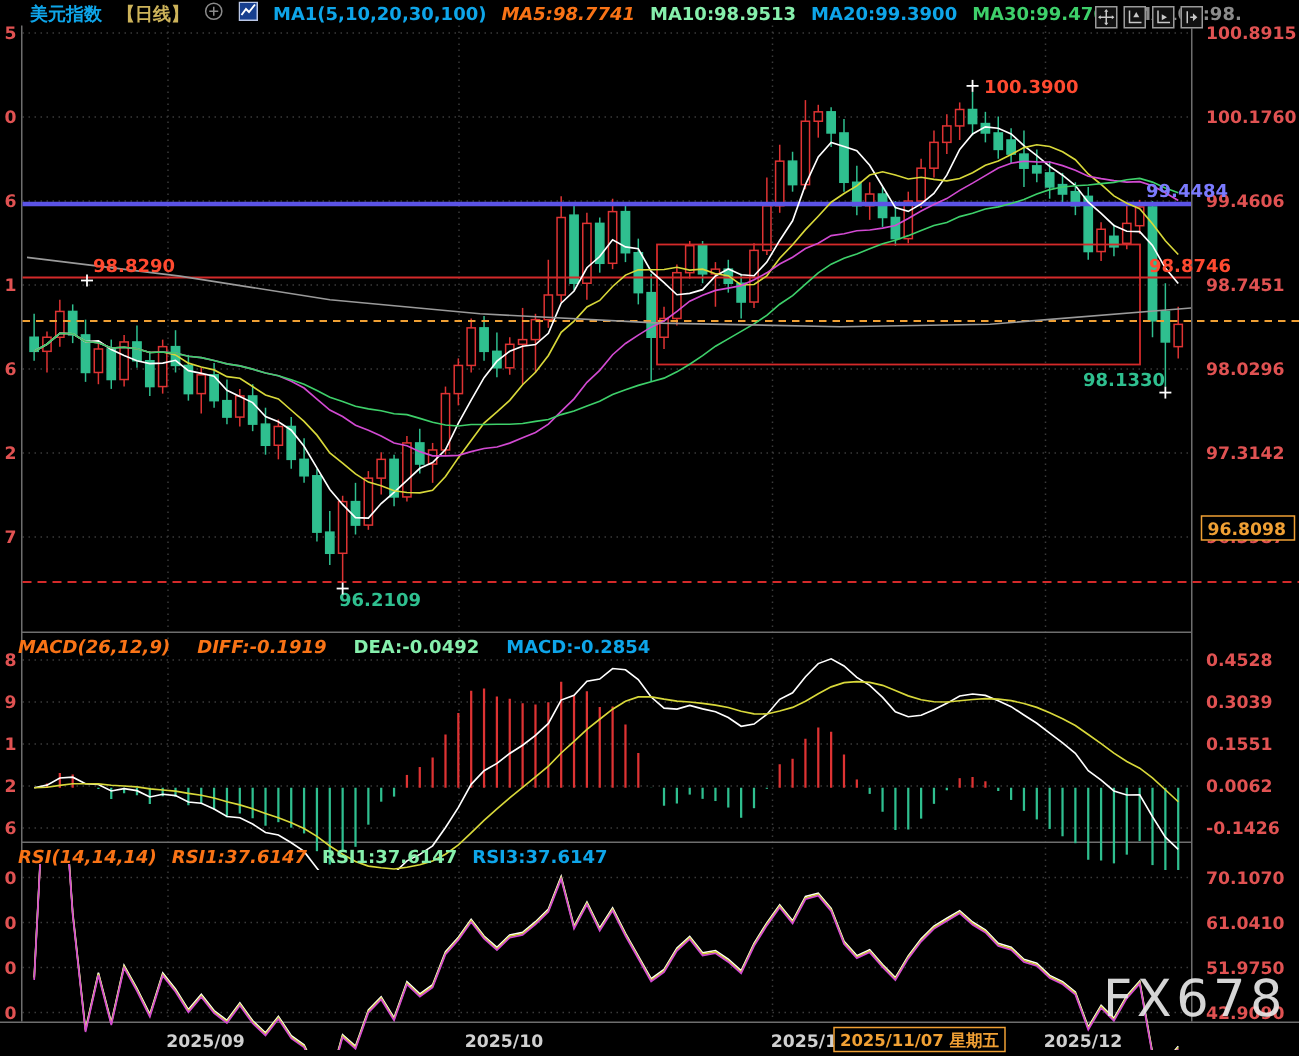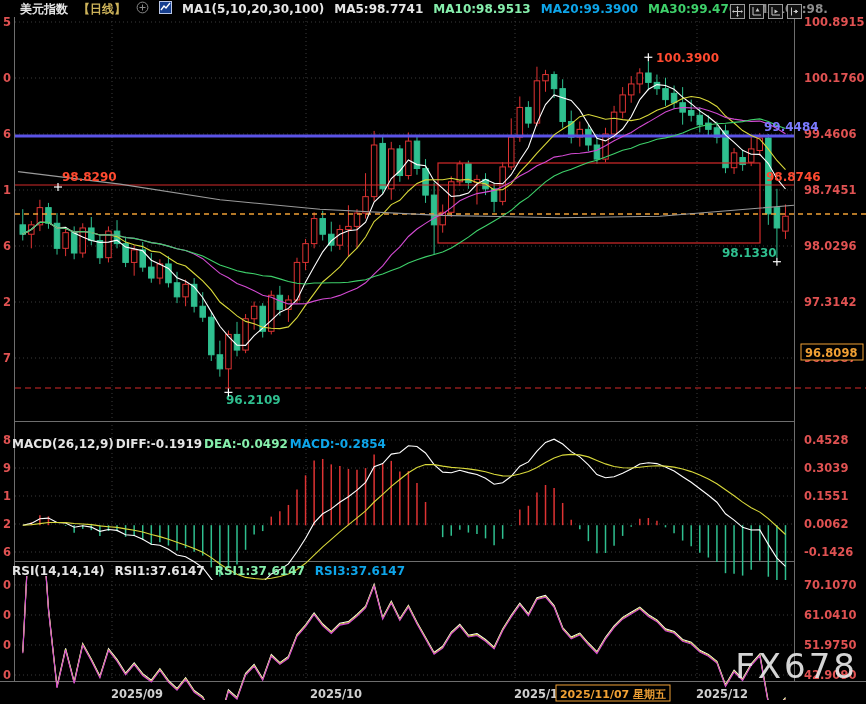--- a/index.html
+++ b/index.html
@@ -3,24 +3,24 @@
 <meta charset="utf-8">
 <style>
   html,body{margin:0;padding:0;background:#000;}
   .stage{position:relative;width:866px;height:704px;background:#000;overflow:hidden;
          font-family:"DejaVu Sans","Liberation Sans",sans-serif;}
   svg text{font-family:"DejaVu Sans","Liberation Sans",sans-serif;}
   .hdr{position:absolute;display:flex;align-items:center;white-space:nowrap;
        font-size:12px;font-weight:600;height:16px;}
   .hdr span{display:inline-block;}
   .top-hdr{left:20px;top:1px;gap:10px;}
-  .macd-hdr{left:12px;top:423px;gap:2px;margin-top:13px;}
+  .macd-hdr{left:12px;top:423px;gap:18px;}
   .rsi-hdr{left:12px;top:563px;gap:10px;}
-  .c-white{color:#e5e5e5;}
-  .c-dim{color:#e5e5e5;}
+  .c-white{color:#f97316;font-style:italic;}
+  .c-dim{color:#0ea5e9;}
   .c-gold{color:#cdb35a;font-family:Liberation Serif, serif;}
   .c-yellow{color:#86efac;}
   .c-magenta{color:#0ea5e9;}
   .c-green{color:#3ed06a;}
   .c-gray{color:#8b8b8b;}
   .icon-btn{width:13px;height:13px;border:1px solid #9a9a9a;display:inline-flex;
             align-items:center;justify-content:center;margin-left:4px;background:#111;}
   .tool-icons{position:absolute;top:4px;right:64px;display:flex;}
   .mini-ico{display:inline-flex;align-items:center;}
   .wm{position:absolute;right:8px;bottom:18px;font-size:34px;font-weight:500;

